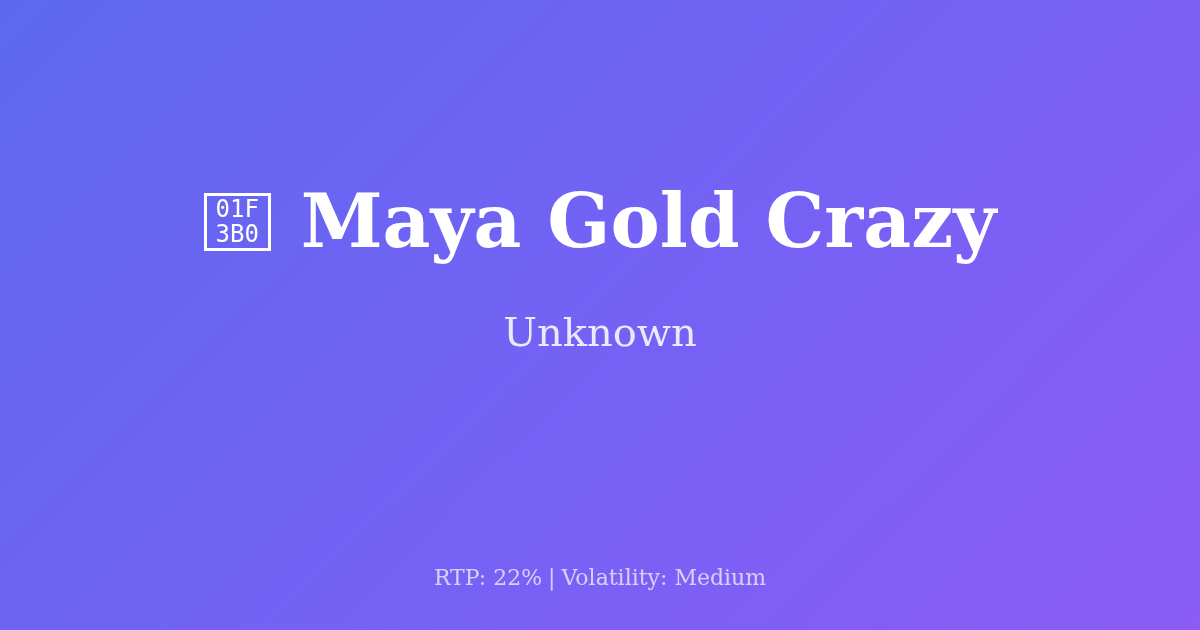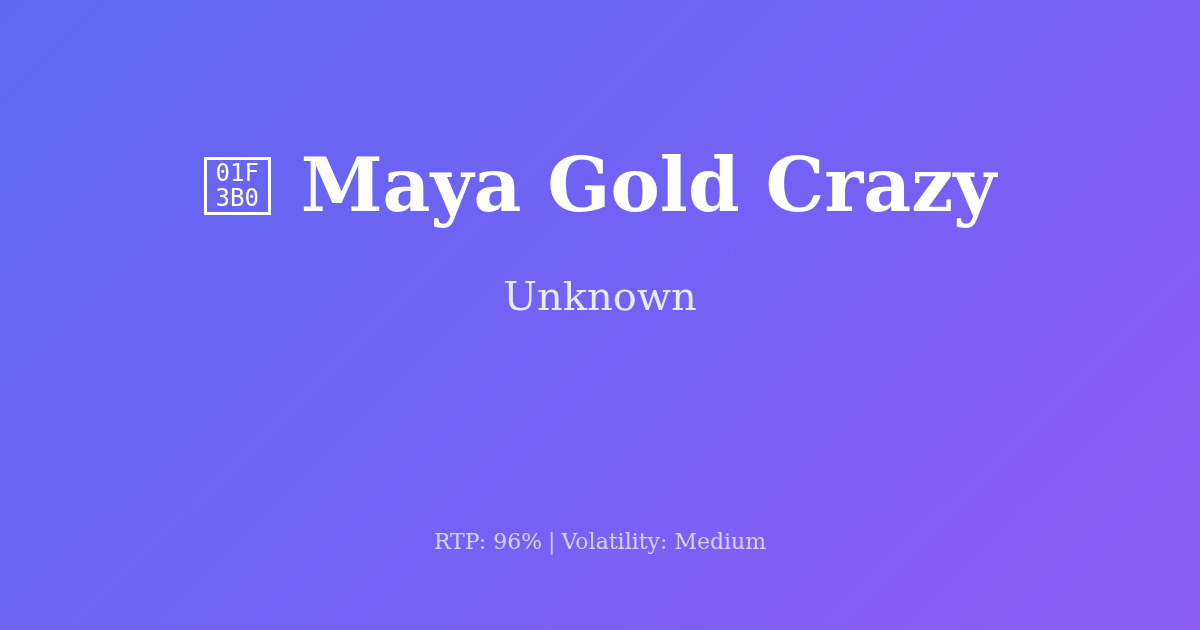--- a/index.html
+++ b/index.html
@@ -17,20 +17,21 @@
     color: #ffffff;
   }
 
   .og-card {
     position: relative;
     width: 1200px;
     height: 444px;
     display: flex;
     flex-direction: column;
     align-items: center;
+    margin-top: 36px;
   }
 
   
   .title-row {
     position: absolute;
     top: 0;
     left: 0;
     width: 1200px;
     height: 466px;
     display: flex;
@@ -120,16 +121,16 @@
         <span>3B0</span>
       </span>
       <span>Maya Gold Crazy</span>
     </div>
 
     <div class="game-subtitle">Unknown</div>
 
   </div>
 
   <div class="meta-line">
-    <span>RTP: 96%</span><span class="meta-sep">|</span><span>Volatility: Medium</span>
+    <span>RTP: 22%</span><span class="meta-sep">|</span><span>Volatility: Medium</span>
   </div>
 
 </div>
 
 </body></html>

